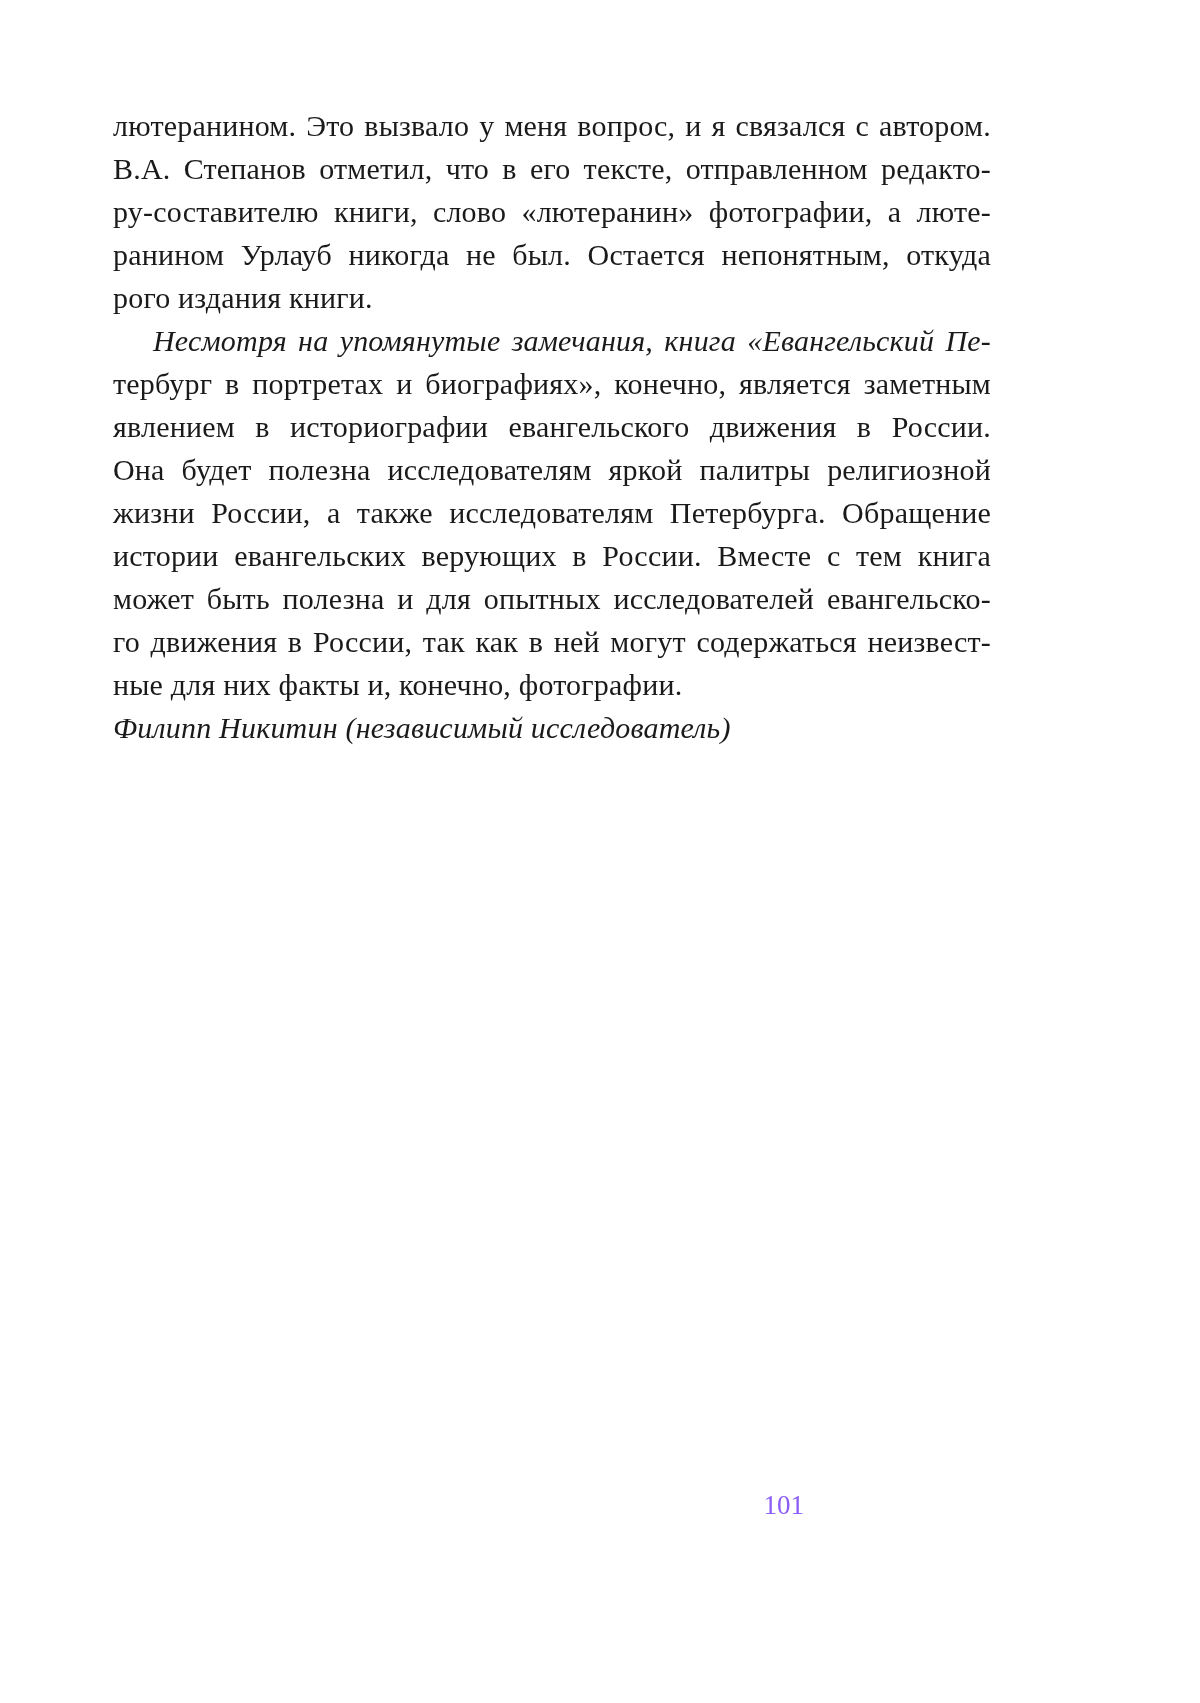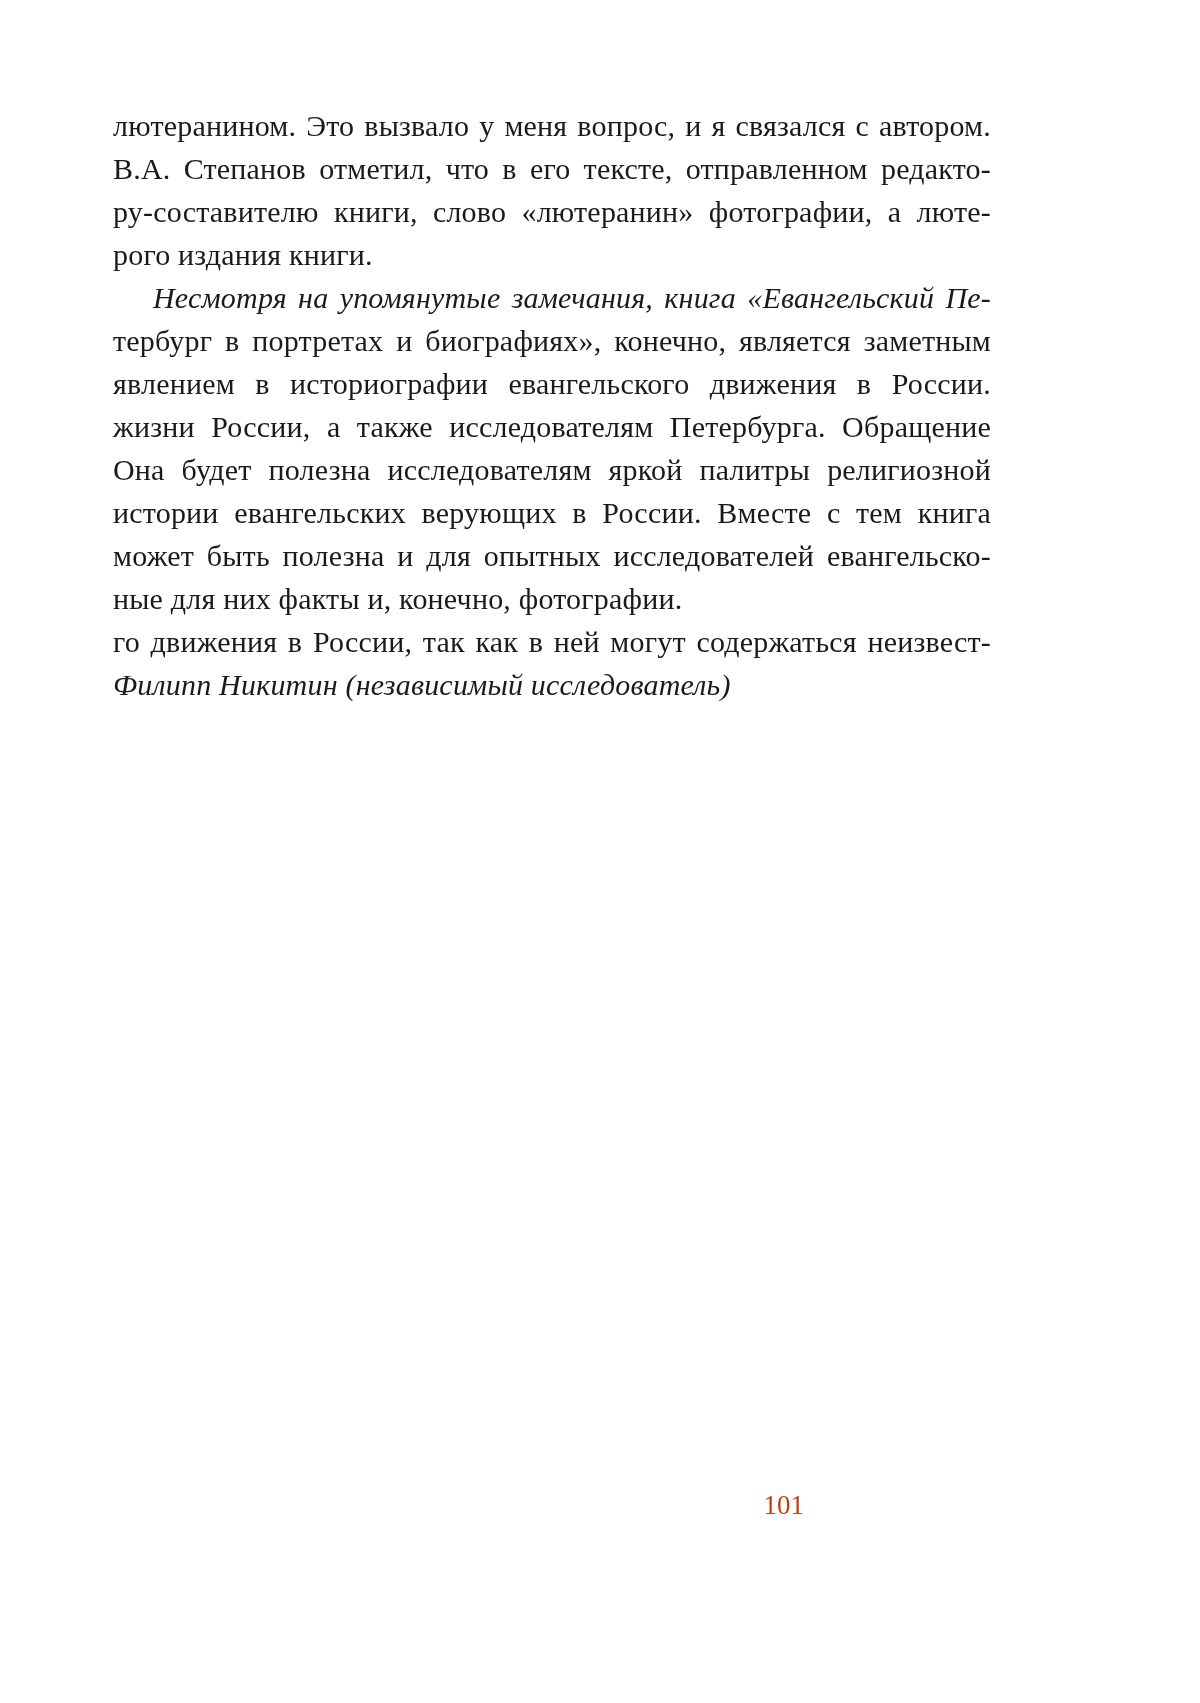--- a/index.html
+++ b/index.html
@@ -50,47 +50,48 @@
   }
   .signature-line {
     font-style: italic;
     margin-top: 0;
   }
   .page-number {
     position: absolute;
     right: 208px;
     top: 1490px;
     font-size: 27px;
-    color: #c2410c;
+    color: #8b5cf6;
   }
 </style>
 </head>
 <body>
 
 <div class="page">
 
   <div class="text-block">
 
     <div class="paragraph">
       <div class="line">лютеранином. Это вызвало у меня вопрос, и я связался с автором.</div>
       <div class="line">В.А. Степанов отметил, что в его тексте, отправленном редакто-</div>
       <div class="line">ру-составителю книги, слово «лютеранин» фотографии, а люте-</div>
+      <div class="line">ранином Урлауб никогда не был. Остается непонятным, откуда</div>
       <div class="line last">рого издания книги.</div>
     </div>
 
     <div class="paragraph">
       <div class="line indent">Несмотря на упомянутые замечания, книга «Евангельский Пе-</div>
       <div class="line">тербург в портретах и биографиях», конечно, является заметным</div>
       <div class="line">явлением в историографии евангельского движения в России.</div>
+      <div class="line">Она будет полезна исследователям яркой палитры религиозной</div>
       <div class="line">жизни России, а также исследователям Петербурга. Обращение</div>
-      <div class="line">Она будет полезна исследователям яркой палитры религиозной</div>
       <div class="line">истории евангельских верующих в России. Вместе с тем книга</div>
       <div class="line">может быть полезна и для опытных исследователей евангельско-</div>
+      <div class="line">го движения в России, так как в ней могут содержаться неизвест-</div>
       <div class="line last">ные для них факты и, конечно, фотографии.</div>
-      <div class="line">го движения в России, так как в ней могут содержаться неизвест-</div>
     </div>
 
     <div class="signature-line">Филипп Никитин (независимый исследователь)</div>
 
   </div>
 
   <div class="page-number">101</div>
 
 </div>
 

